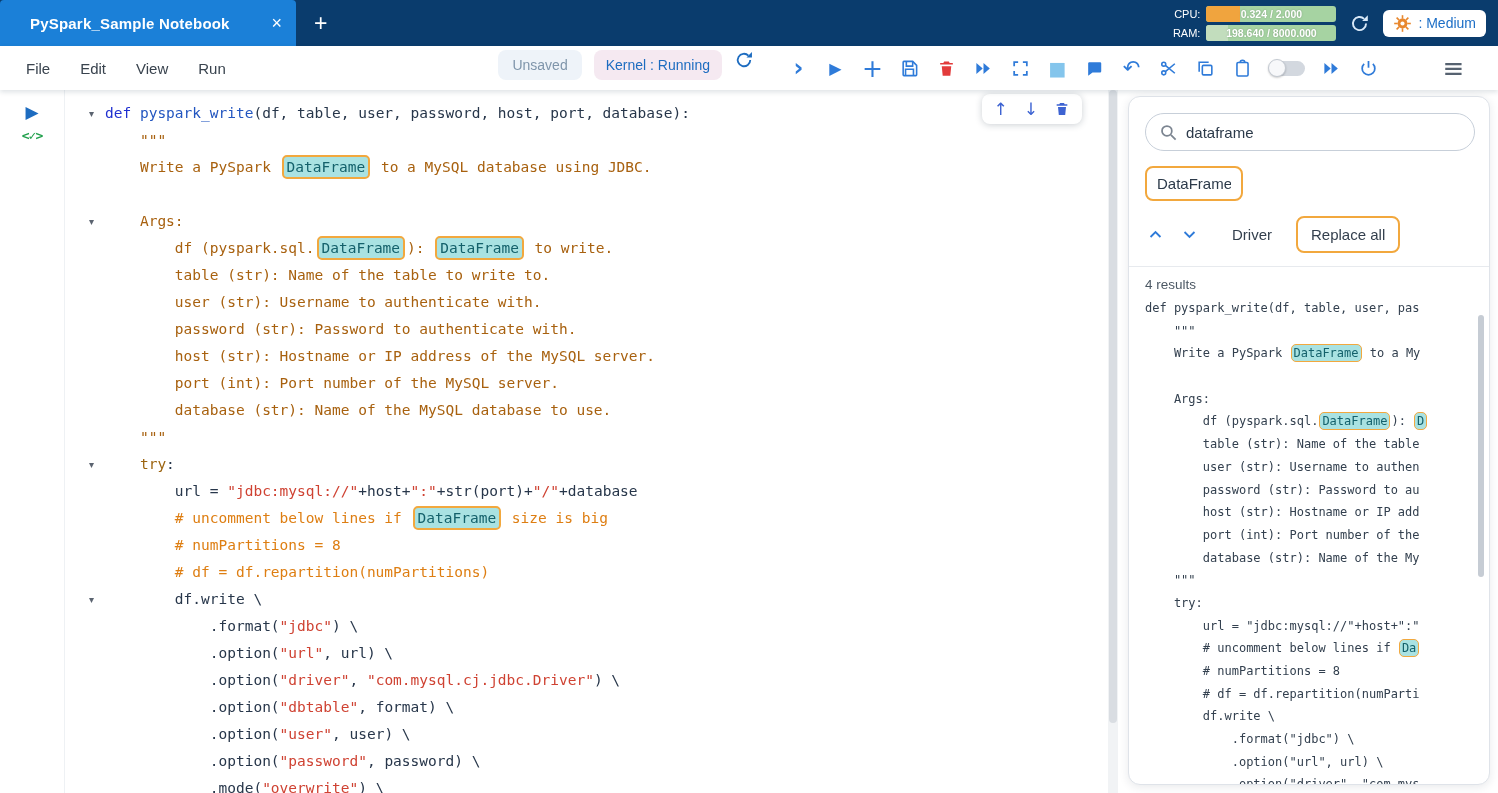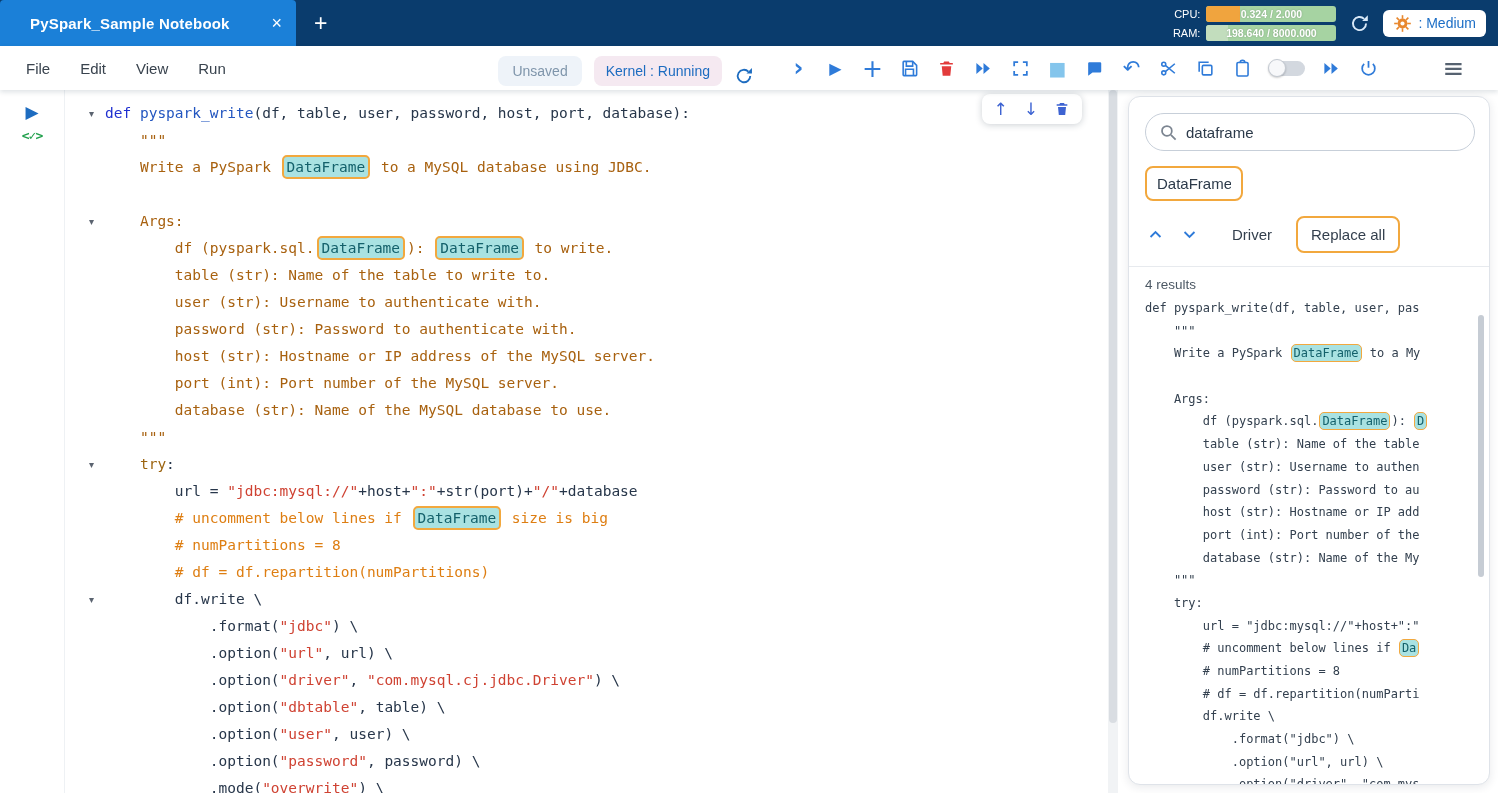--- a/index.html
+++ b/index.html
@@ -27,21 +27,21 @@
   .hdr-refresh { color:#d9e9f8; display:flex; }
   .hdr-refresh svg { width:21px; height:21px; }
   .instance { background:#fff; border-radius:6px; padding:4px 10px; display:flex; align-items:center; gap:6px; cursor:pointer; }
   .instance svg { width:19px; height:19px; }
   .instance-label { color:#1c6ec6; font-size:14px; }
 
   
   .menubar { height:44px; background:#fff; display:flex; align-items:center; padding:0 20px 0 26px;
              box-shadow:0 2px 5px rgba(16,42,67,.14); position:relative; z-index:5; flex:none; }
   .menu-item { font-size:15px; color:#39434e; margin-right:30px; cursor:pointer; }
-  .status-cluster { margin-left:auto; display:flex; align-items:flex-end; gap:12px; }
+  .status-cluster { margin-left:auto; display:flex; align-items:flex-start; gap:12px; }
   .unsaved-pill { background:#eef3f9; color:#7f95ab; font-size:14px; padding:7px 14px; border-radius:8px; }
   .kernel-pill { background:#f5e9f1; color:#1d6cc0; font-size:14px; padding:7px 12px; border-radius:8px; }
   .mb-refresh { color:#1d6cc0; display:flex; cursor:pointer; }
   .mb-refresh svg { width:20px; height:20px; }
   .icon-row { display:flex; align-items:center; margin-left:14px; }
   .ibtn { width:37px; height:36px; background:none; border:none; display:flex; align-items:center;
           justify-content:center; color:#2f7bd9; cursor:pointer; }
   .ibtn svg { width:19px; height:19px; }
   .glyph { font-family:"DejaVu Sans", sans-serif; }
   .g-chev { font-size:24px; font-weight:bold; line-height:1; }
@@ -313,21 +313,21 @@
           <div class="code-line"><span class="fold-slot"></span><span class="segs"><span class="tok-doc">    """</span></span></div>
           <div class="code-line"><span class="fold-slot">▾</span><span class="segs"><span class="tok-kw2">    try</span><span class="tok-pl">:</span></span></div>
           <div class="code-line"><span class="fold-slot"></span><span class="segs"><span class="tok-pl">        url = </span><span class="tok-str">"jdbc:mysql://"</span><span class="tok-pl">+host+</span><span class="tok-str">":"</span><span class="tok-pl">+str(port)+</span><span class="tok-str">"/"</span><span class="tok-pl">+database</span></span></div>
           <div class="code-line"><span class="fold-slot"></span><span class="segs"><span class="tok-cm">        # uncomment below lines if </span><span class="tok-hl">DataFrame</span><span class="tok-cm"> size is big</span></span></div>
           <div class="code-line"><span class="fold-slot"></span><span class="segs"><span class="tok-cm">        # numPartitions = 8</span></span></div>
           <div class="code-line"><span class="fold-slot"></span><span class="segs"><span class="tok-cm">        # df = df.repartition(numPartitions)</span></span></div>
           <div class="code-line"><span class="fold-slot">▾</span><span class="segs"><span class="tok-pl">        df.write \</span></span></div>
           <div class="code-line"><span class="fold-slot"></span><span class="segs"><span class="tok-pl">            .format(</span><span class="tok-str">"jdbc"</span><span class="tok-pl">) \</span></span></div>
           <div class="code-line"><span class="fold-slot"></span><span class="segs"><span class="tok-pl">            .option(</span><span class="tok-str">"url"</span><span class="tok-pl">, url) \</span></span></div>
           <div class="code-line"><span class="fold-slot"></span><span class="segs"><span class="tok-pl">            .option(</span><span class="tok-str">"driver"</span><span class="tok-pl">, </span><span class="tok-str">"com.mysql.cj.jdbc.Driver"</span><span class="tok-pl">) \</span></span></div>
-          <div class="code-line"><span class="fold-slot"></span><span class="segs"><span class="tok-pl">            .option(</span><span class="tok-str">"dbtable"</span><span class="tok-pl">, table) \</span></span></div>
+          <div class="code-line"><span class="fold-slot"></span><span class="segs"><span class="tok-pl">            .option(</span><span class="tok-str">"dbtable"</span><span class="tok-pl">, format) \</span></span></div>
           <div class="code-line"><span class="fold-slot"></span><span class="segs"><span class="tok-pl">            .option(</span><span class="tok-str">"user"</span><span class="tok-pl">, user) \</span></span></div>
           <div class="code-line"><span class="fold-slot"></span><span class="segs"><span class="tok-pl">            .option(</span><span class="tok-str">"password"</span><span class="tok-pl">, password) \</span></span></div>
           <div class="code-line"><span class="fold-slot"></span><span class="segs"><span class="tok-pl">            .mode(</span><span class="tok-str">"overwrite"</span><span class="tok-pl">) \</span></span></div>
         </div>
       <div class="cell-toolbar">
         <button class="ct-btn">
             <span>↑</span>
           </button>
         <button class="ct-btn">
             <span>↓</span>

